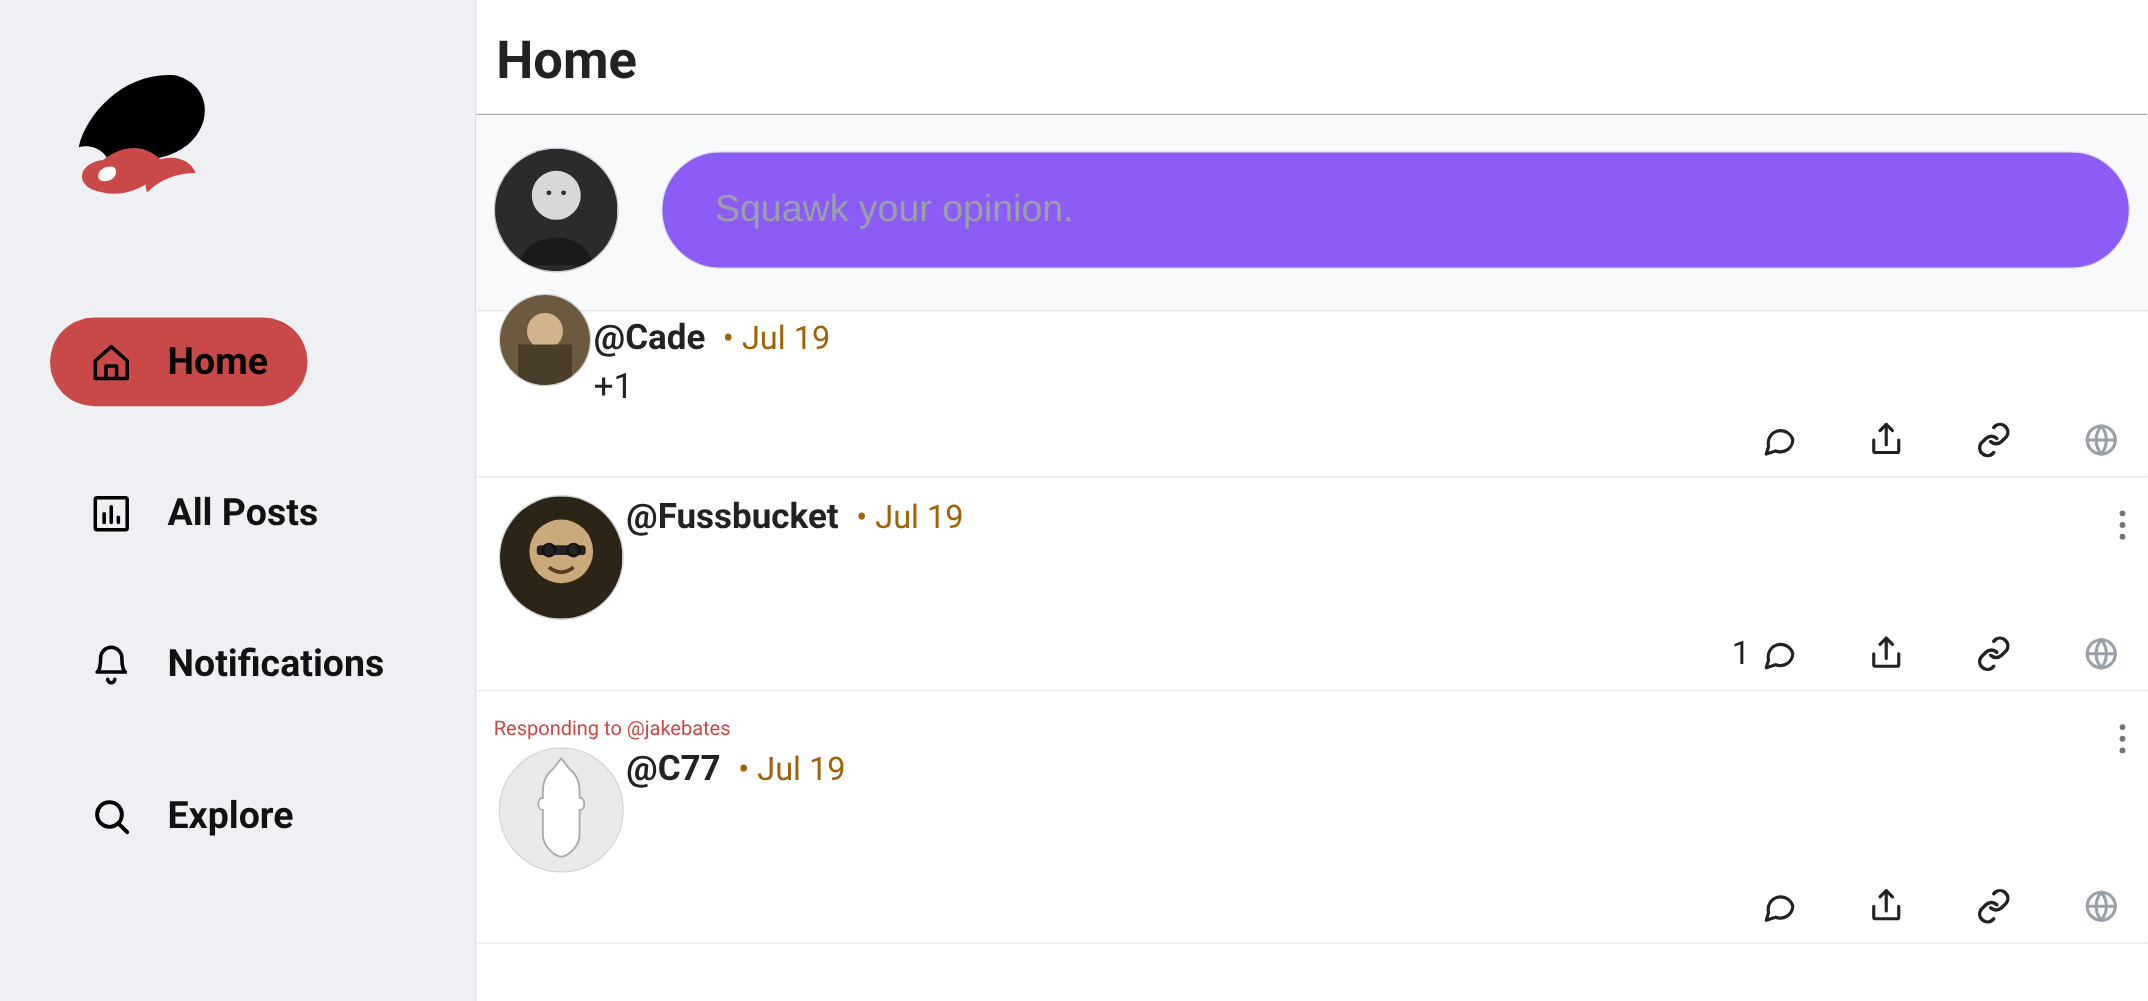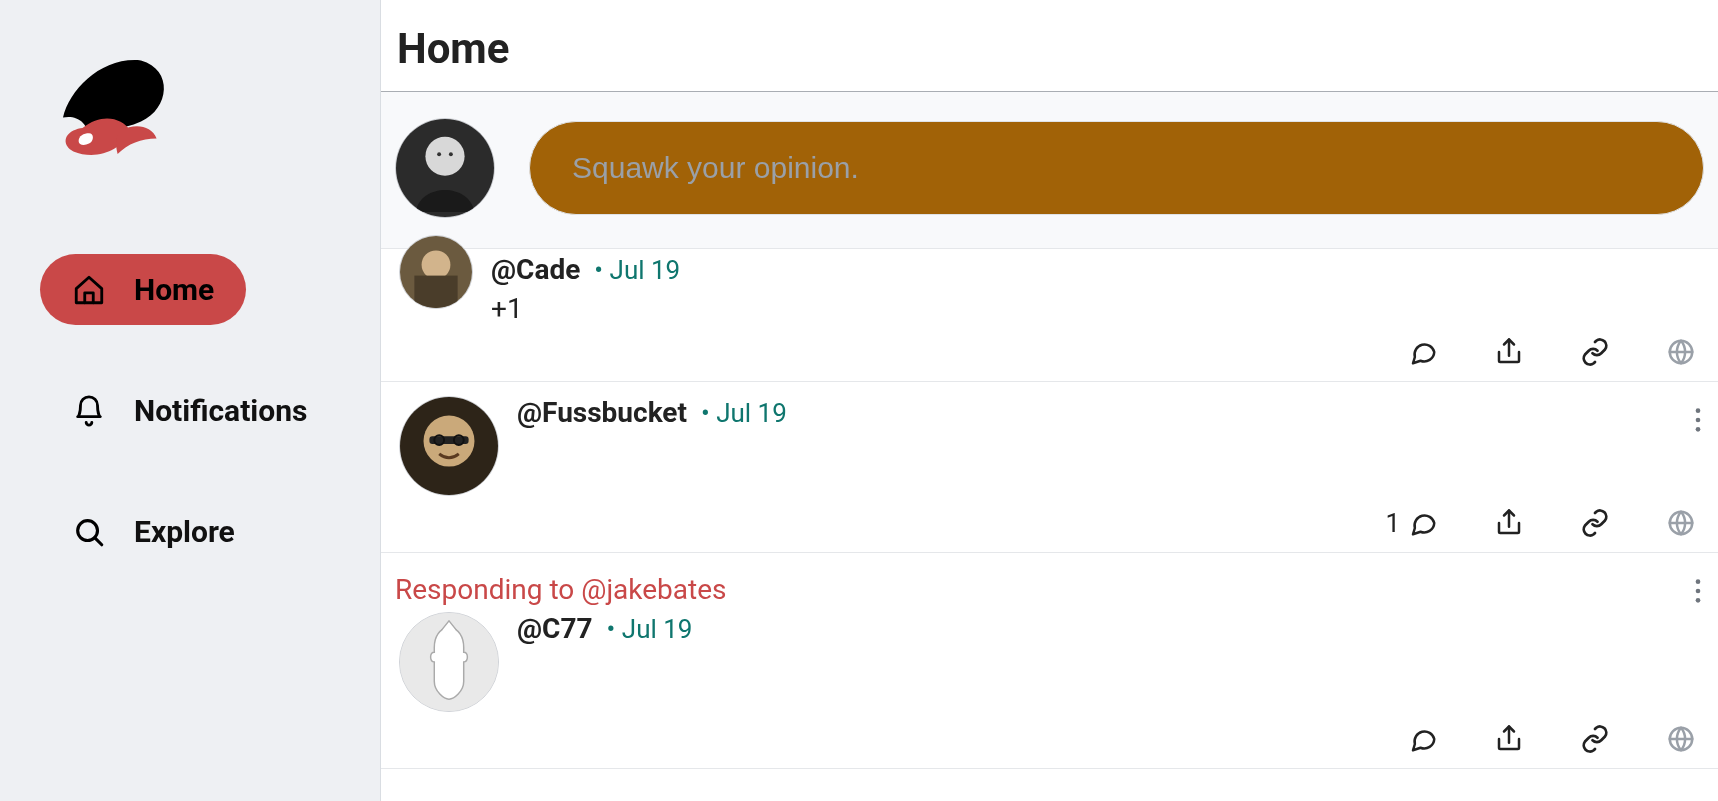--- a/index.html
+++ b/index.html
@@ -69,52 +69,52 @@
     border: 1px solid #c9ccd1; overflow: hidden; flex-shrink:0;
     display:flex; align-items:center; justify-content:center;
     background:#ddd;
   }
   .avatar svg, .avatar .ph { width:100%; height:100%; }
   .compose-input {
     flex: 1;
     height: 94px;
     border: 1px solid #dfe2e6;
     border-radius: 48px;
-    background: #a16207;
+    background: #8b5cf6;
     padding: 0 42px;
     font-size: 30px;
     color: #222;
     outline: none;
   }
   .compose-input::placeholder { color: #9aa0a8; }
   
   .feed { }
   .post {
     border-bottom: 1px solid #e5e7ea;
     padding: 14px 18px 8px 18px;
     position: relative;
   }
   .post.first { padding-top: 4px; }
   .responding {
     color: #c94848;
-    font-size: 28px;
+    font-size: 16px;
     margin: 6px 0 6px -4px;
   }
-  .post-row { display: flex; gap: 18px; }
+  .post-row { display: flex; gap: 2px; }
   .post-avatar {
     width: 100px; height: 100px; border-radius: 50%;
     border: 1px solid #d0d3d8; overflow: hidden; flex-shrink:0;
     background:#e8e8e8;
     display:flex; align-items:center; justify-content:center;
   }
   .post.first .post-avatar { width: 74px; height: 74px; margin-top:-18px; }
   .post-body { flex: 1; }
   .post-header { display: flex; align-items: baseline; gap: 14px; flex-wrap: wrap; }
   .handle { font-size: 28px; font-weight: 700; color: #222; }
-  .meta { font-size: 26px; color: #0f766e; }
+  .meta { font-size: 26px; color: #a16207; }
   .content { font-size: 28px; margin-top: 6px; color: #222; }
   .actions {
     display: flex;
     justify-content: flex-end;
     align-items: center;
     gap: 56px;
     padding: 12px 4px 6px 0;
     color: #222;
   }
   .action { display:flex; align-items:center; gap:8px; cursor:pointer; }
@@ -150,20 +150,31 @@
           <svg viewBox="0 0 24 24" width="34" height="34" fill="none" stroke="#000" stroke-width="2" stroke-linecap="round" stroke-linejoin="round">
               <path d="M3 11 L12 3 L21 11 V21 H3 Z"></path>
               <path d="M9 21 V14 H15 V21"></path>
             </svg>
         </span>
         <span>Home</span>
       </div>
       <div class="nav-item">
         <span class="nav-icon">
           <svg viewBox="0 0 24 24" width="34" height="34" fill="none" stroke="#000" stroke-width="2" stroke-linecap="round" stroke-linejoin="round">
+              <rect x="3" y="3" width="18" height="18" rx="1"></rect>
+              <line x1="8" y1="17" x2="8" y2="12"></line>
+              <line x1="12" y1="17" x2="12" y2="8"></line>
+              <line x1="16" y1="17" x2="16" y2="14"></line>
+            </svg>
+        </span>
+        <span>All Posts</span>
+      </div>
+      <div class="nav-item">
+        <span class="nav-icon">
+          <svg viewBox="0 0 24 24" width="34" height="34" fill="none" stroke="#000" stroke-width="2" stroke-linecap="round" stroke-linejoin="round">
               <path d="M6 8 a6 6 0 0 1 12 0 c0 7 2 8 2 8 H4 s2 -1 2 -8"></path>
               <path d="M10 20 a2 2 0 0 0 4 0"></path>
             </svg>
         </span>
         <span>Notifications</span>
       </div>
       <div class="nav-item">
         <span class="nav-icon">
           <svg viewBox="0 0 24 24" width="34" height="34" fill="none" stroke="#000" stroke-width="2.2" stroke-linecap="round" stroke-linejoin="round">
               <circle cx="11" cy="11" r="7"></circle>

